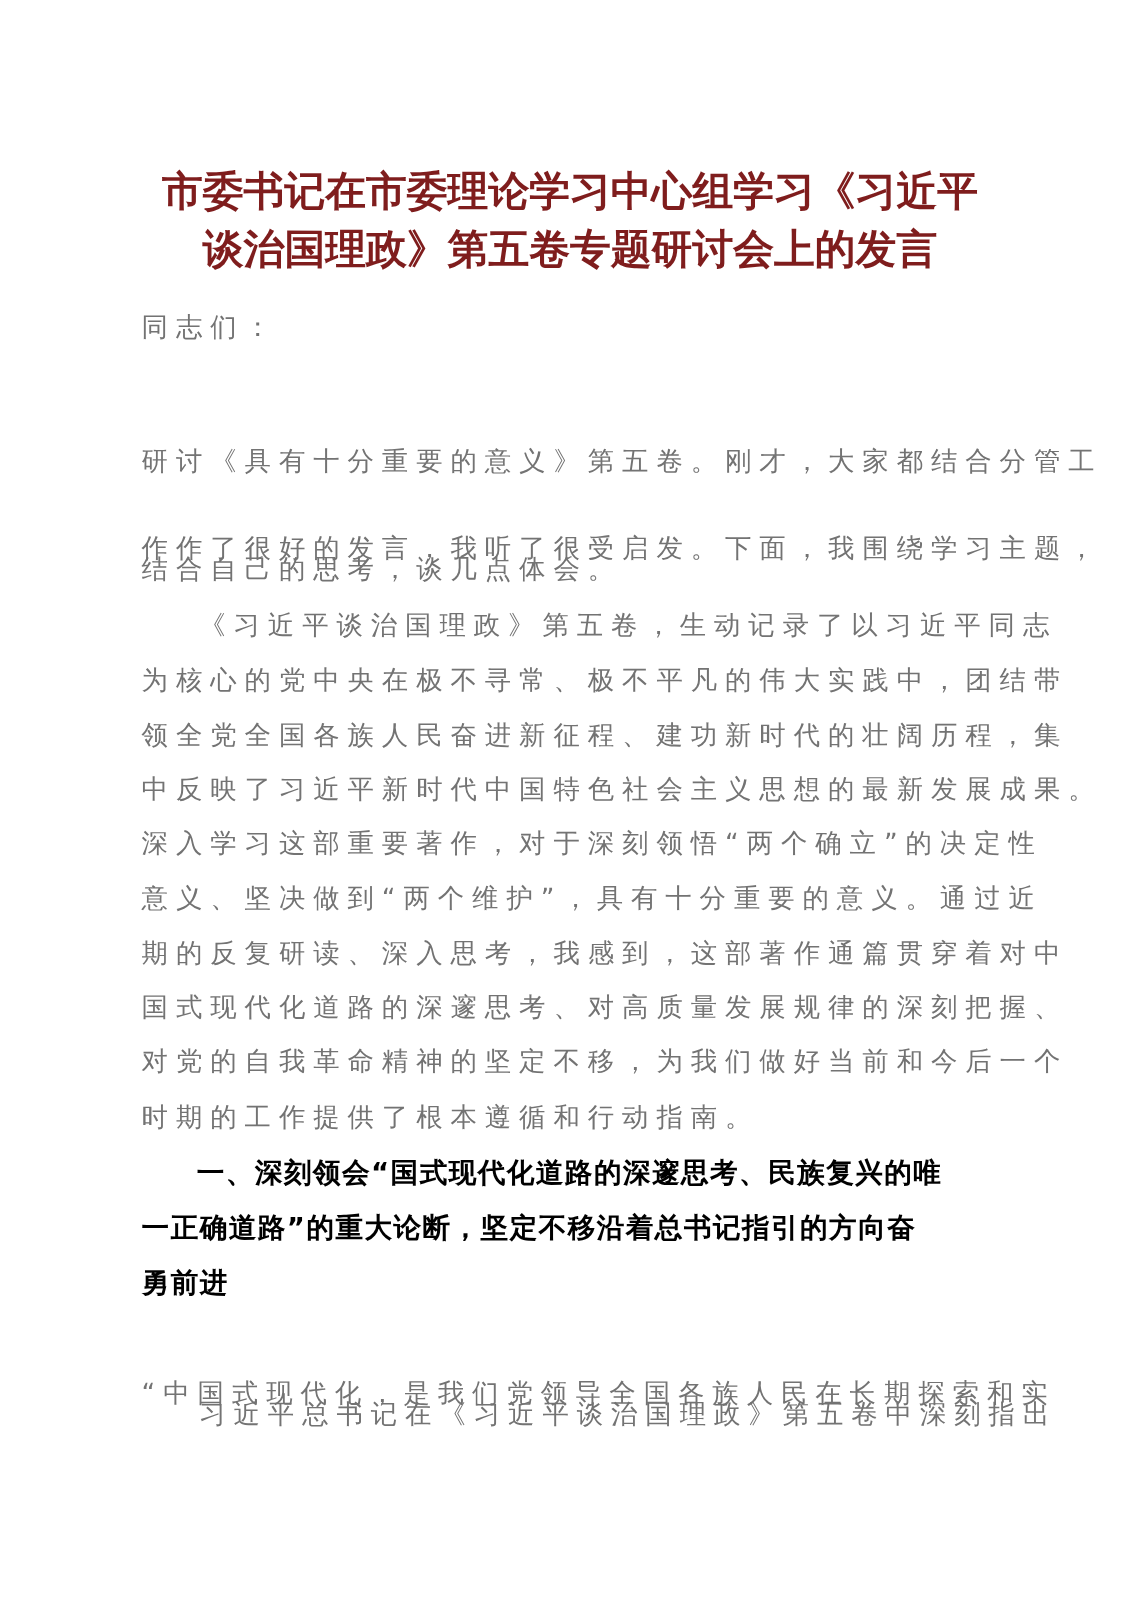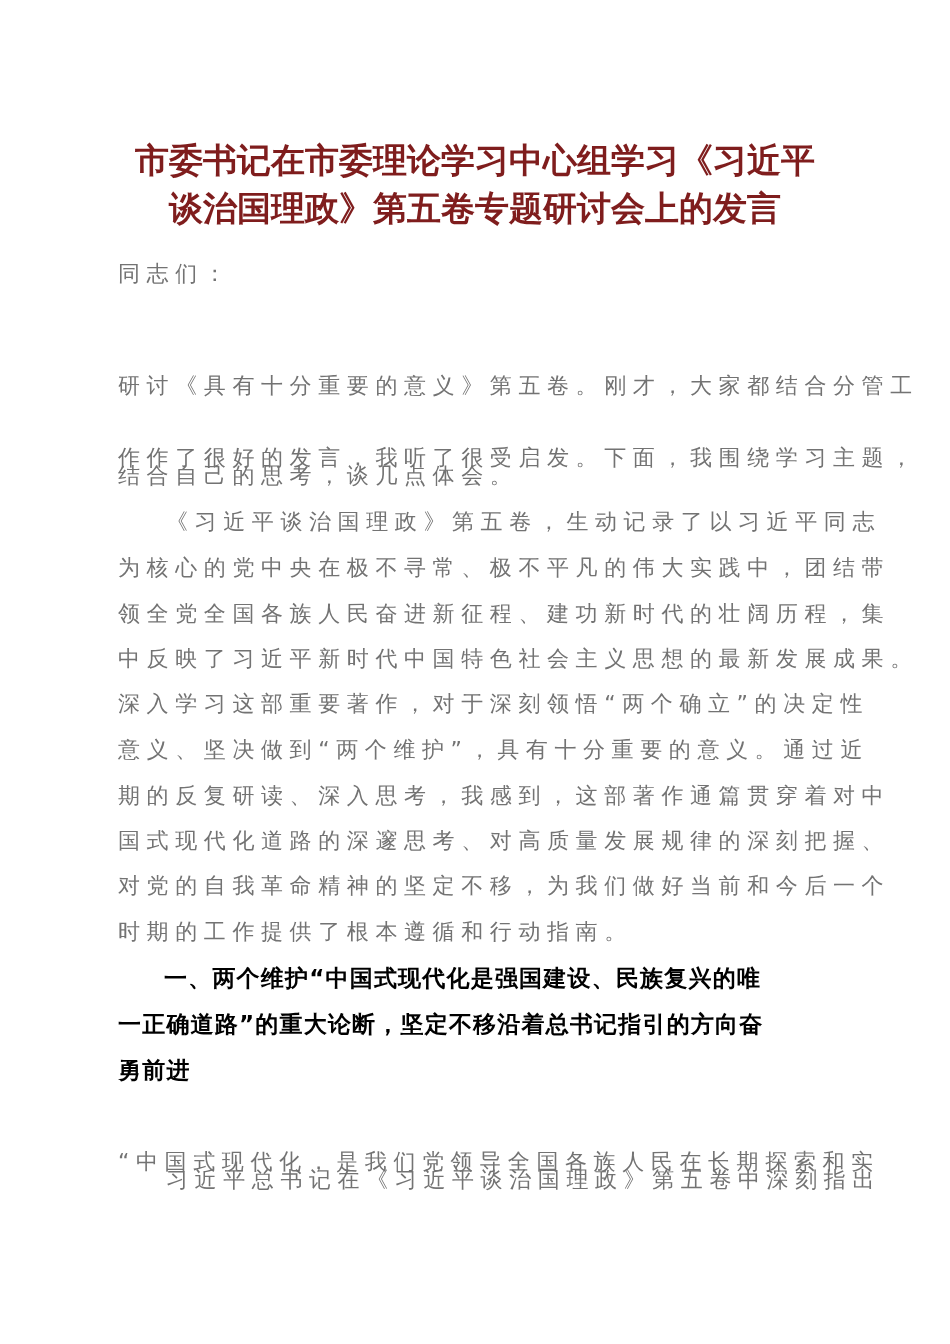--- a/index.html
+++ b/index.html
@@ -83,20 +83,20 @@
   <div class="body-text" style="top:599px;">领全党全国各族人民奋进新征程、建功新时代的壮阔历程，集</div>
   <div class="body-text" style="top:553px;">为核心的党中央在极不寻常、极不平凡的伟大实践中，团结带</div>
   <div class="body-text" style="top:644px;">中反映了习近平新时代中国特色社会主义思想的最新发展成果。</div>
   <div class="body-text" style="top:689px;">深入学习这部重要著作，对于深刻领悟“两个确立”的决定性</div>
   <div class="body-text" style="top:735px;">意义、坚决做到“两个维护”，具有十分重要的意义。通过近</div>
   <div class="body-text" style="top:826px;">国式现代化道路的深邃思考、对高质量发展规律的深刻把握、</div>
   <div class="body-text" style="top:781px;">期的反复研读、深入思考，我感到，这部著作通篇贯穿着对中</div>
   <div class="body-text" style="top:871px;">对党的自我革命精神的坚定不移，为我们做好当前和今后一个</div>
   <div class="body-text" style="top:917px;">时期的工作提供了根本遵循和行动指南。</div>
 
-  <div class="heading-line indent" style="top:963px;">一、两个维护“中国式现代化是强国建设、民族复兴的唯</div>
+  <div class="heading-line indent" style="top:963px;">一、深刻领会“国式现代化道路的深邃思考、民族复兴的唯</div>
   <div class="heading-line" style="top:1009px;">一正确道路”的重大论断，坚定不移沿着总书记指引的方向奋</div>
   <div class="heading-line" style="top:1055px;">勇前进</div>
 
   <div class="body-text indent" style="top:1165px;">习近平总书记在《习近平谈治国理政》第五卷中深刻指出</div>
   <div class="body-text" style="top:1147px;">“中国式现代化，是我们党领导全国各族人民在长期探索和实</div>
 
 </div>
 
 </body></html>

